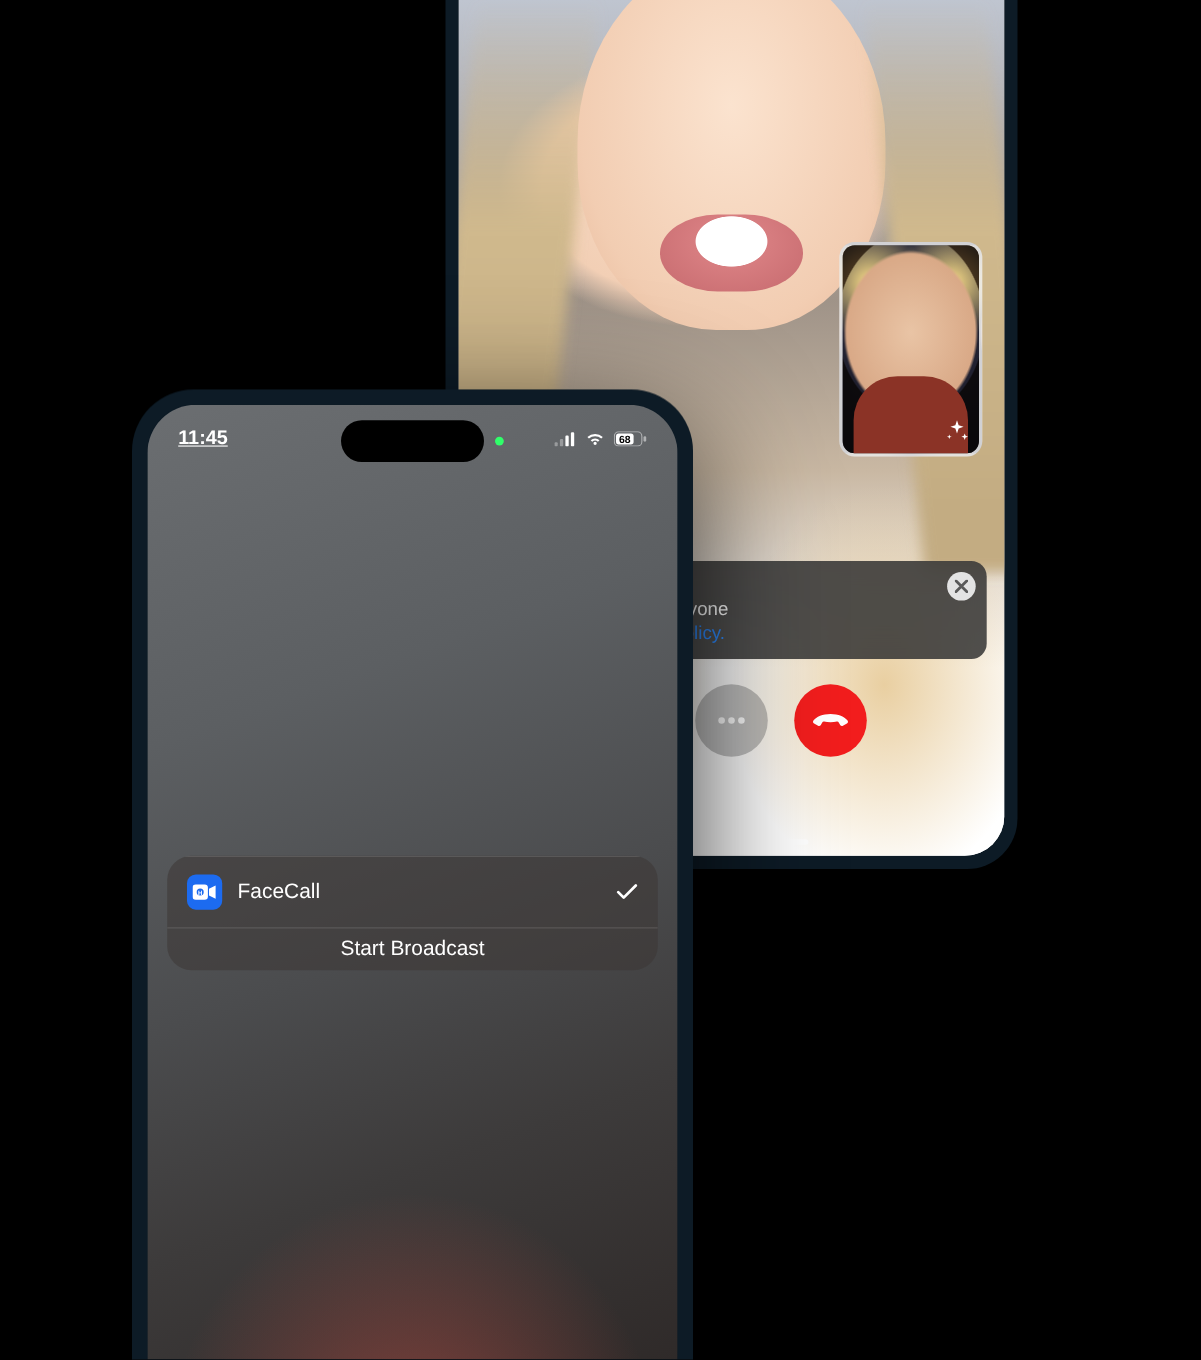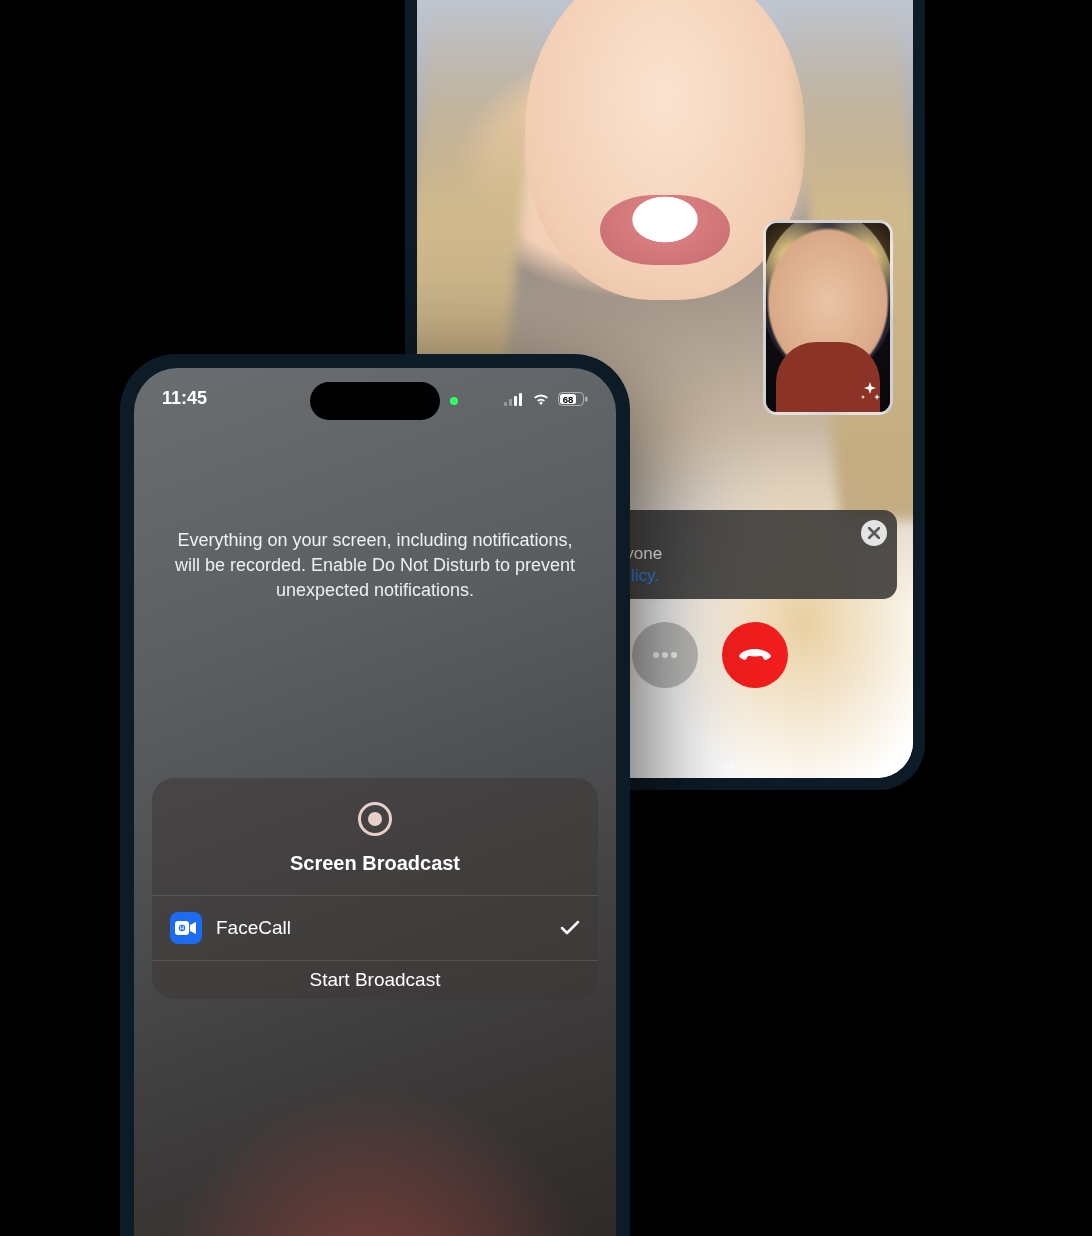--- a/index.html
+++ b/index.html
@@ -141,21 +141,21 @@
   position:absolute; left:50%; top:14px; transform:translateX(-50%);
   width:130px; height:38px; border-radius:20px; background:#000;
 }
 .island-dot{
   position:absolute; right:-18px; top:50%; transform:translateY(-50%);
   width:8px; height:8px; border-radius:50%; background:#30ff6a;
 }
 .status-bar{
   position:absolute; left:0; right:0; top:20px;
   display:flex; justify-content:space-between; align-items:center;
-  padding:0 28px; color:#fff; font-size:18px; font-weight:600;
+  padding:0 28px; color:#fff; font-size:18px; font-weight:600;text-decoration:underline;
 }
 .status-right{ display:flex; align-items:center; gap:7px; }
 
 .broadcast-desc{
   position:absolute; left:30px; right:30px; top:160px;
   text-align:center; color:rgba(255,255,255,.9);
   font-size:18px; line-height:1.4;
 }
 
 .broadcast-card{
@@ -288,29 +288,22 @@
             <text x="10" y="10.5" text-anchor="middle" font-size="9.5" font-weight="600" fill="#000" font-family="-apple-system">68</text>
           </svg>
         </span>
       </span>
     </div>
 
     <div class="dynamic-island">
       <span class="island-dot"></span>
     </div>
 
-    <div class="broadcast-desc">Everything on your screen, including notifications, will be recorded. Enable Do Not Disturb to prevent unexpected notifications.</div>
 
     <div class="broadcast-card">
-      <div class="card-header">
-        <div class="rec-icon">
-          <div class="rec-icon-dot"></div>
-        </div>
-        <div class="card-title">Screen Broadcast</div>
-      </div>
 
       <div class="card-row">
         <div class="app-icon">
           <svg width="22" height="16" viewBox="0 0 22 16" fill="white">
             <rect x="0" y="1" width="14" height="14" rx="3"></rect>
             <path d="M15 5l6-3v12l-6-3z"></path>
             <circle cx="7" cy="8" r="3.2" fill="#1c6bf0"></circle>
             <text x="7" y="10.4" text-anchor="middle" font-size="5.5" font-weight="800" fill="white">H</text>
           </svg>
         </div>

